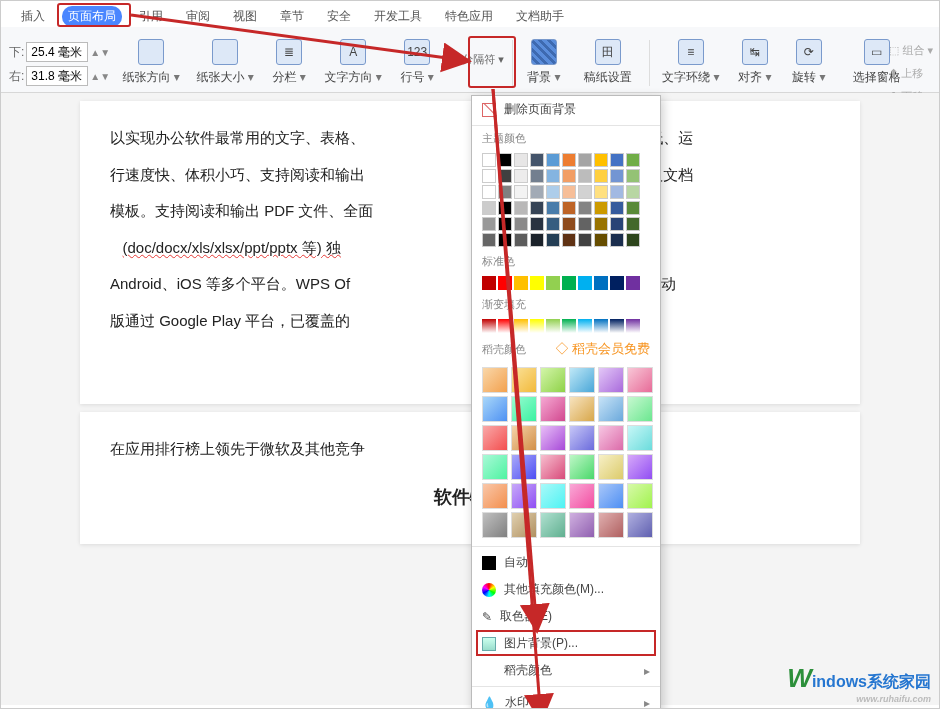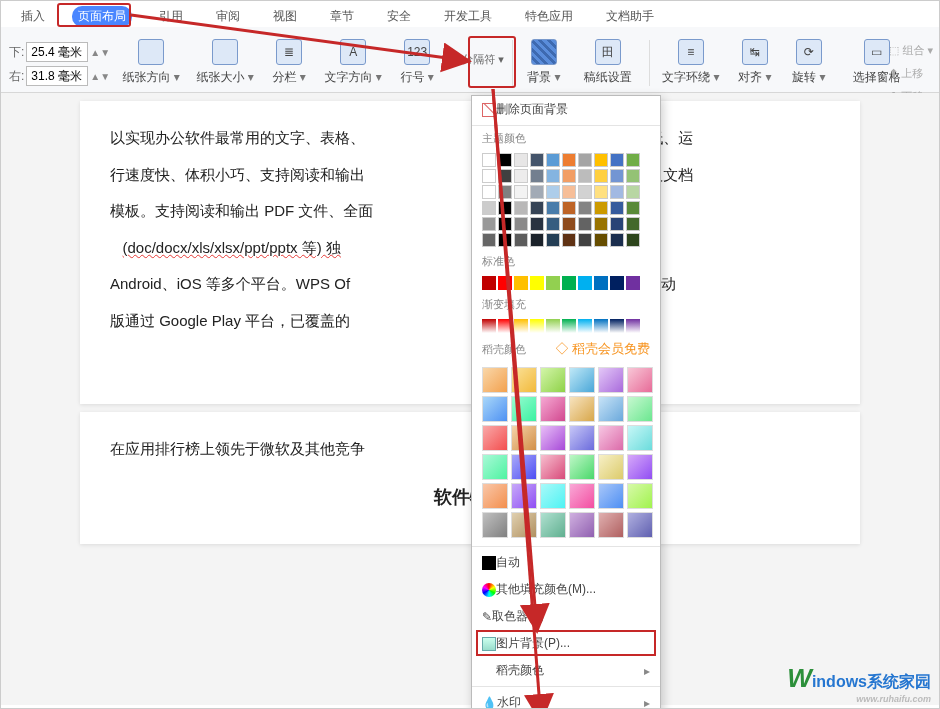--- a/index.html
+++ b/index.html
@@ -11,21 +11,21 @@
     background: #fff;
     overflow: hidden;
     position: relative;
     border: 1px solid #ccc;
   }
 
   
   .tabs {
     display: flex;
     align-items: center;
-    gap: 21px;
+    gap: 11px;
     padding: 4px 14px 0 14px;
     height: 26px;
     background: #fff;
   }
   .tab {
     color: #555;
     padding: 2px 6px;
     border-radius: 10px;
     cursor: default;
   }
@@ -132,21 +132,21 @@
     left: 470px; top: 94px;
     width: 190px;
     background:#fff;
     border:1px solid #bbb;
     box-shadow:2px 3px 10px rgba(0,0,0,.2);
     font-size:12px;
     color:#444;
     z-index:10;
   }
   .bg-popup .item {
-    display:flex; align-items:center; gap:0;
+    display:flex; align-items:center; gap:8px;
     padding:5px 10px;
   }
   .bg-popup .section-title { padding:3px 10px; color:#888; font-size:11px; }
   .bg-popup .divider { height:1px; background:#e4e4e4; margin:2px 0; }
   .swatch-grid {
     display:grid;
     grid-template-columns: repeat(10, 14px);
     gap:2px;
     padding:4px 10px;
   }

